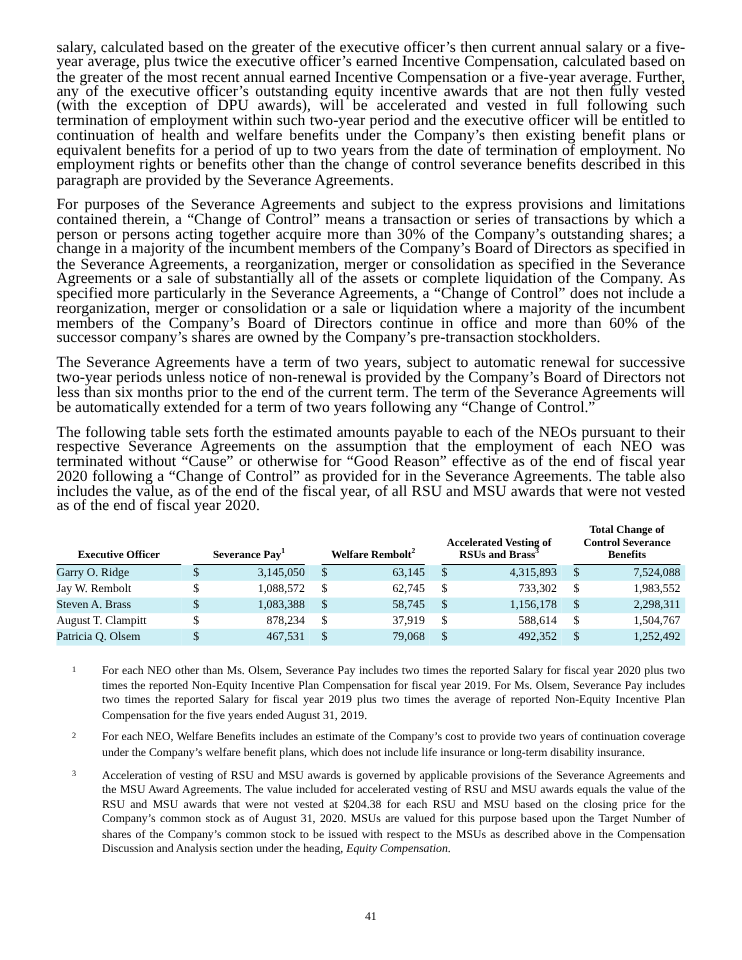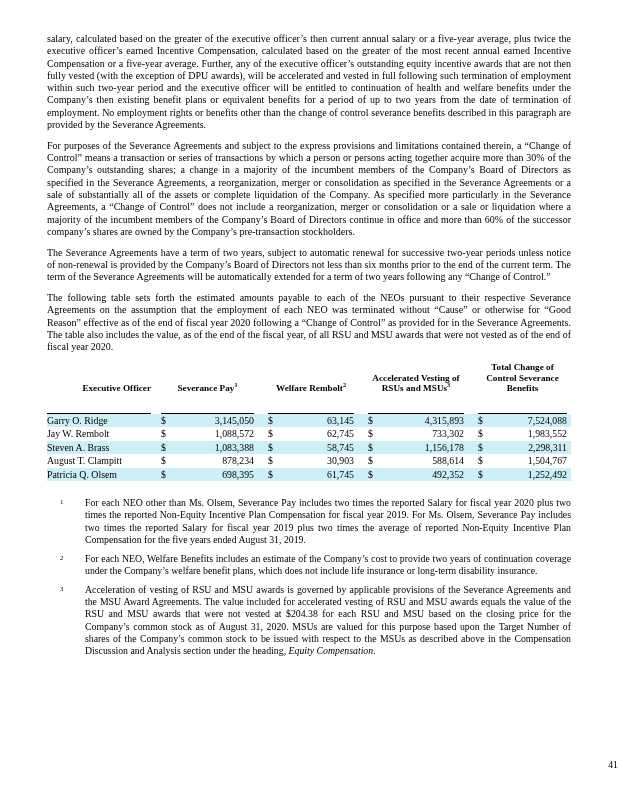--- a/index.html
+++ b/index.html
@@ -11,21 +11,21 @@
     font-family: "Liberation Serif", "DejaVu Serif", serif;
     position: relative;
     overflow: hidden;
   }
   .content {
     position: absolute;
     left: 47px; top: 33px;
     width: 524px;
   }
   .par {
-    font-size: 10px;
+    font-size: 13px;
     line-height: 12.3px;
     text-align: justify;
     margin: 0 0 8.5px 0;
   }
   
   table.sev {
     width: 524px;
     table-layout: fixed;
     border-collapse: separate;
     border-spacing: 0;
@@ -39,23 +39,23 @@
   table.sev col.c-g4 { width: 103px; }
   table.sev th {
     font-weight: bold;
     font-size: 9.2px;
     line-height: 10.6px;
     vertical-align: bottom;
     padding: 0;
   }
   table.sev th .hd {
     border-bottom: 1.5px solid #000;
-    padding-bottom: 19px;
-  }
-  table.sev th.officer .hd { text-align: right; }
+    padding-bottom: 2px;
+  }
+  table.sev th.officer .hd { text-align: center; }
   table.sev th.money .hd { text-align: center; }
   table.sev th.money, table.sev td.money { padding: 0 4px 0 10px; }
   table.sev td {
     padding-top: 0; padding-bottom: 0;
     line-height: 13.4px;
     vertical-align: middle;
   }
   table.sev td.officer { padding-left: 0; }
   tr.hl { background: var(--row-highlight, #cdeff5); }
   .mv { display: flex; justify-content: space-between; }
@@ -73,21 +73,21 @@
     position: absolute;
     left: -25px; top: -1px;
     font-size: 6.8px;
   }
   .fn i { font-style: italic; }
   
   .page-num {
     position: absolute;
     left: 0; top: 759px;
     width: 618px;
-    text-align: right;
+    text-align: center;
     font-size: 9.8px;
   }
 </style>
 </head>
 <body>
 
 <div class="content">
 
   <p class="par">salary, calculated based on the greater of the executive officer’s then current annual salary or a five-year average, plus twice the executive officer’s earned Incentive Compensation, calculated based on the greater of the most recent annual earned Incentive Compensation or a five-year average. Further, any of the executive officer’s outstanding equity incentive awards that are not then fully vested (with the exception of DPU awards), will be accelerated and vested in full following such termination of employment within such two-year period and the executive officer will be entitled to continuation of health and welfare benefits under the Company’s then existing benefit plans or equivalent benefits for a period of up to two years from the date of termination of employment. No employment rights or benefits other than the change of control severance benefits described in this paragraph are provided by the Severance Agreements.</p>
   <p class="par">For purposes of the Severance Agreements and subject to the express provisions and limitations contained therein, a “Change of Control” means a transaction or series of transactions by which a person or persons acting together acquire more than 30% of the Company’s outstanding shares; a change in a majority of the incumbent members of the Company’s Board of Directors as specified in the Severance Agreements, a reorganization, merger or consolidation as specified in the Severance Agreements or a sale of substantially all of the assets or complete liquidation of the Company. As specified more particularly in the Severance Agreements, a “Change of Control” does not include a reorganization, merger or consolidation or a sale or liquidation where a majority of the incumbent members of the Company’s Board of Directors continue in office and more than 60% of the successor company’s shares are owned by the Company’s pre-transaction stockholders.</p>
@@ -107,21 +107,21 @@
         <th class="officer">
           <div class="hd"><span>Executive Officer</span><sup class="hsup"></sup></div>
         </th>
         <th class="money">
           <div class="hd"><span>Severance Pay</span><sup class="hsup">1</sup></div>
         </th>
         <th class="money">
           <div class="hd"><span>Welfare Rembolt</span><sup class="hsup">2</sup></div>
         </th>
         <th class="money">
-          <div class="hd"><span>Accelerated Vesting of RSUs and MSUs</span><sup class="hsup">3</sup></div>
+          <div class="hd"><span>Accelerated Vesting of RSUs and Brass</span><sup class="hsup">3</sup></div>
         </th>
         <th class="money">
           <div class="hd"><span>Total Change of Control Severance Benefits</span><sup class="hsup"></sup></div>
         </th>
       </tr>
     </thead>
     <tbody>
       <tr class="hl">
         <td class="officer">Garry O. Ridge</td>
         <td class="money">
@@ -207,48 +207,48 @@
         <td class="officer">August T. Clampitt</td>
         <td class="money">
             <div class="mv">
               <span>$</span>
               <span>878,234</span>
             </div>
           </td>
         <td class="money">
             <div class="mv">
               <span>$</span>
-              <span>30,903</span>
+              <span>37,919</span>
             </div>
           </td>
         <td class="money">
             <div class="mv">
               <span>$</span>
               <span>588,614</span>
             </div>
           </td>
         <td class="money">
             <div class="mv">
               <span>$</span>
               <span>1,504,767</span>
             </div>
           </td>
       </tr>
       <tr class="hl">
         <td class="officer">Patricia Q. Olsem</td>
         <td class="money">
             <div class="mv">
               <span>$</span>
-              <span>698,395</span>
-            </div>
-          </td>
-        <td class="money">
-            <div class="mv">
-              <span>$</span>
-              <span>61,745</span>
+              <span>467,531</span>
+            </div>
+          </td>
+        <td class="money">
+            <div class="mv">
+              <span>$</span>
+              <span>79,068</span>
             </div>
           </td>
         <td class="money">
             <div class="mv">
               <span>$</span>
               <span>492,352</span>
             </div>
           </td>
         <td class="money">
             <div class="mv">

